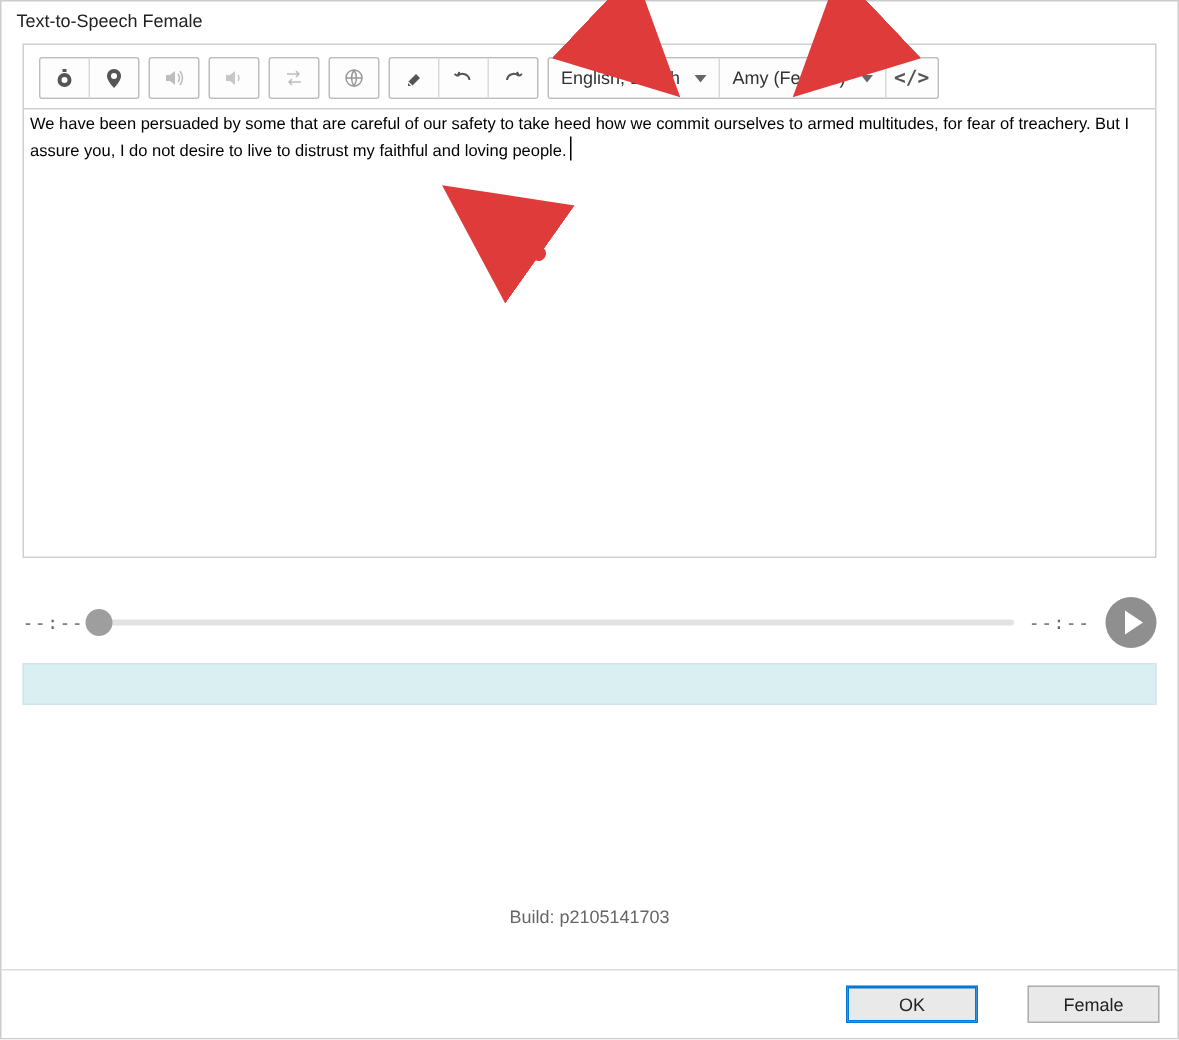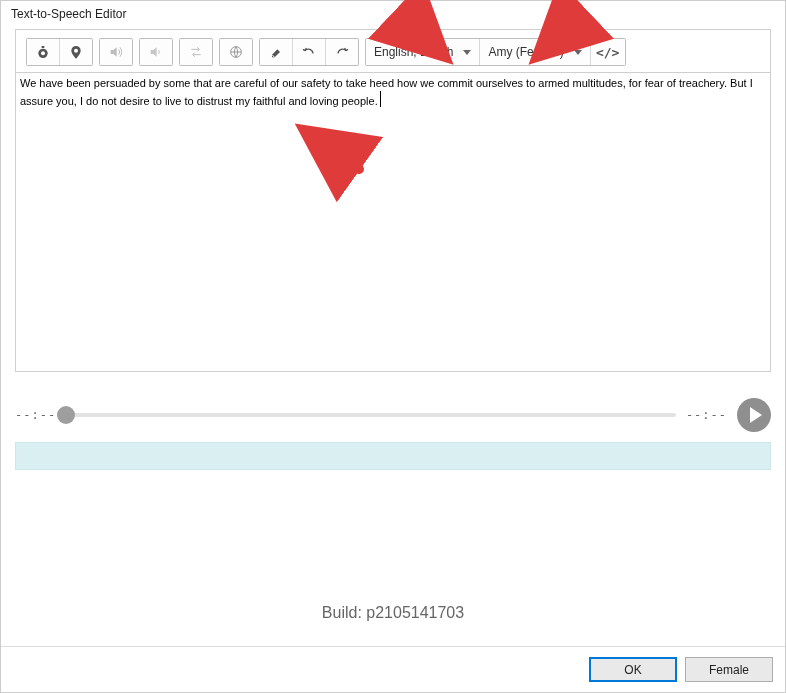--- a/index.html
+++ b/index.html
@@ -24,35 +24,35 @@
 
   .player-row { margin-top:26px; display:flex; align-items:center; gap:10px; }
   .time { font-family:monospace; font-size:12px; color:#666; letter-spacing:1px; }
   .track { flex:1; height:4px; background:#e2e2e2; position:relative; border-radius:2px; }
   .thumb { position:absolute; left:0%; top:50%; transform:translate(-50%,-50%); width:18px; height:18px; border-radius:50%; background:#9e9e9e; }
   .play-btn { width:34px; height:34px; border-radius:50%; background:#8f8f8f; display:flex; align-items:center; justify-content:center; cursor:pointer; }
   .play-btn .tri { width:0; height:0; border-top:8px solid transparent; border-bottom:8px solid transparent; border-left:12px solid #fff; margin-left:3px; }
 
   .wave { margin-top:10px; height:26px; background:#d9eff1; border:1px solid #cfe5e7; }
 
-  .build { text-align:center; color:#666; font-size:16px; margin-top:134px; }
+  .build { text-align:center; color:#666; font-size:12px; margin-top:134px; }
 
   .footer { border-top:1px solid #ddd; padding:10px 12px; display:flex; justify-content:flex-end; gap:8px; }
-  .btn { width:86px; height:23px; border:1px solid #adadad; background:#e9e9e9; display:flex; align-items:center; justify-content:center; font-size:12px; cursor:pointer; }
+  .btn { width:86px; height:23px; border:1px solid #adadad; background:#e9e9e9; display:flex; align-items:center; justify-content:center; font-size:12px; cursor:pointer;margin-left:25px; }
   .btn.primary { border:1px solid #0078d7; outline:1px solid #0078d7; outline-offset:-2px; }
 
   
   .arrow { position:absolute; pointer-events:none; }
   .arrow svg { overflow:visible; }
 </style>
 </head>
 <body>
 
 <div class="window">
-  <div class="titlebar">Text-to-Speech Editor</div>
+  <div class="titlebar">Text-to-Speech Female</div>
 
   <div class="body-area" style="position:relative;">
 
     <div class="panel-outer">
       <div class="toolbar-wrap">
         <div class="toolbar">
 
           <div class="tool-group">
             <div class="tool-btn">
               <svg viewBox="0 0 24 24">

